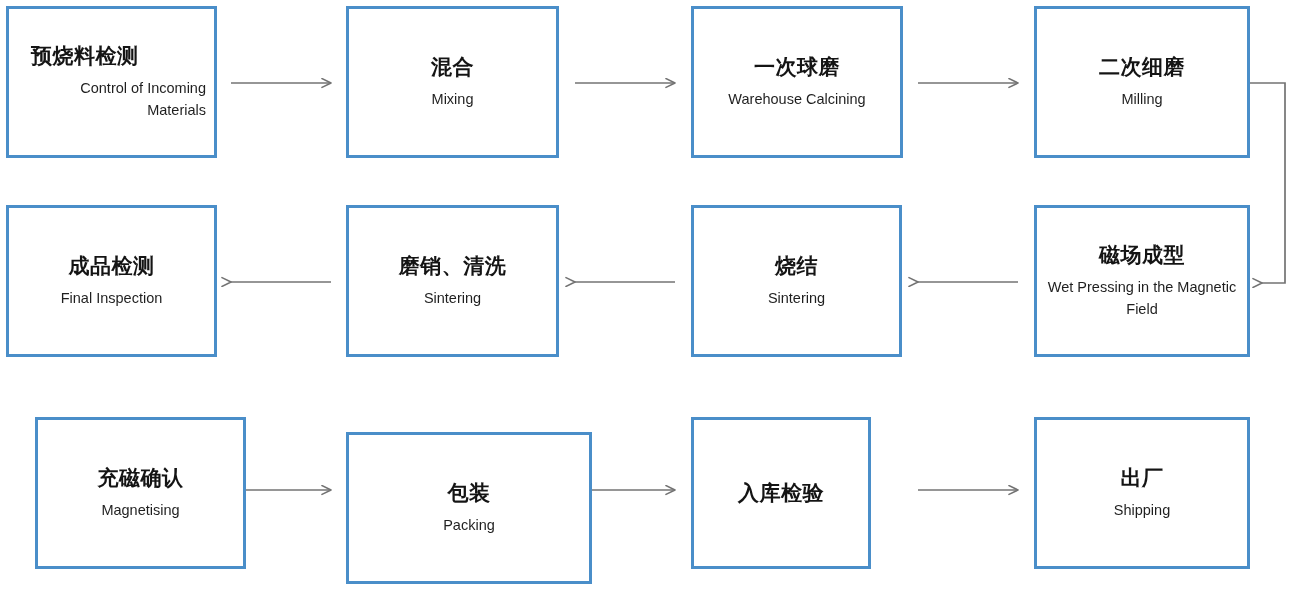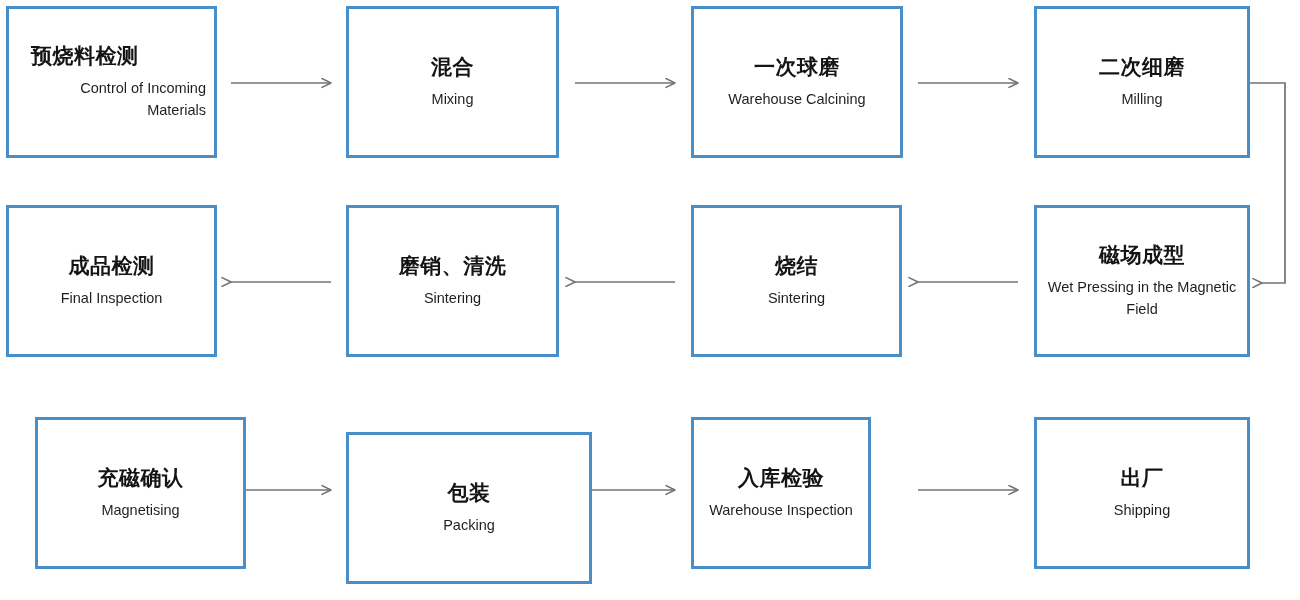--- a/index.html
+++ b/index.html
@@ -157,20 +157,19 @@
   <div class="node" id="node-8">
     <div class="node-title">充磁确认</div>
     <div class="node-subtitle">Magnetising</div>
   </div>
   <div class="node" id="node-9">
     <div class="node-title">包装</div>
     <div class="node-subtitle">Packing</div>
   </div>
   <div class="node" id="node-10">
     <div class="node-title">入库检验</div>
-    <div class="node-subtitle wide">Warehouse Inspection</div>
   </div>
   <div class="node" id="node-11">
     <div class="node-title">出厂</div>
     <div class="node-subtitle">Shipping</div>
   </div>
 
 </div>
 
 </body></html>

